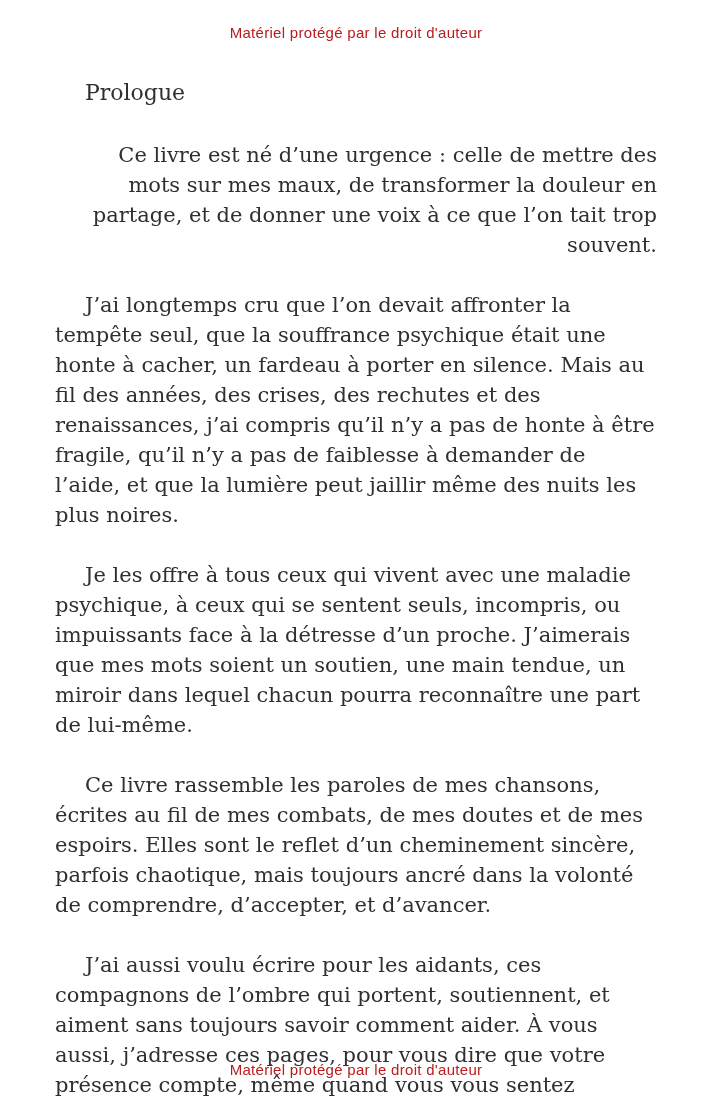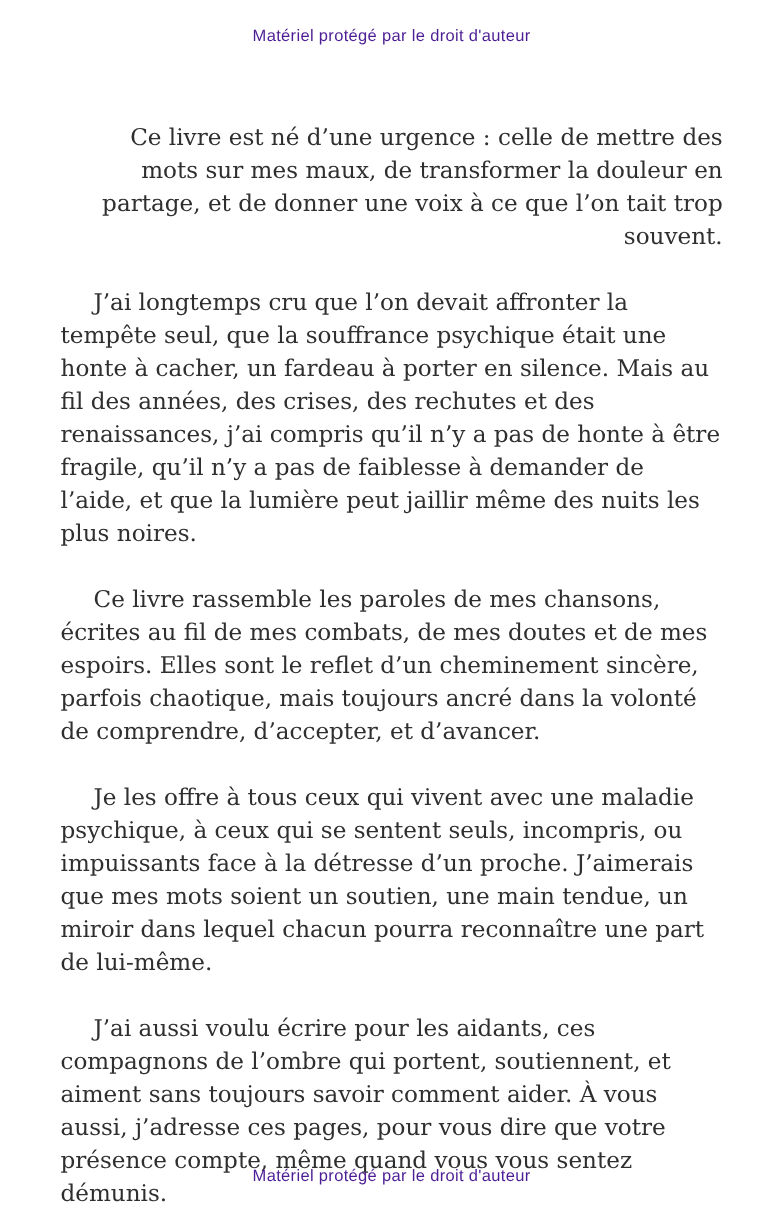--- a/index.html
+++ b/index.html
@@ -16,21 +16,21 @@
     font-family: "DejaVu Serif", serif;
   }
   .watermark {
     position: absolute;
     left: 0;
     width: 100%;
     text-align: center;
     font-family: "Liberation Sans", sans-serif;
     font-size: 15px;
     letter-spacing: 0.3px;
-    color: #4c1d95;
+    color: #b91c1c;
   }
   .watermark.top { top: 24px; }
   .watermark.bottom { bottom: 22px; }
   .content {
     position: absolute;
     left: 55px;
     right: 55px;
     top: 78px;
     color: #333333;
   }
@@ -56,28 +56,29 @@
 </style>
 </head>
 <body>
 
 <div class="page">
 
   <div class="watermark top">Matériel protégé par le droit d'auteur</div>
 
   <div class="content">
 
+    <h1 class="heading">Prologue</h1>
 
     <p class="body-paragraph first">Ce livre est né d’une urgence : celle de mettre des mots sur mes maux, de transformer la douleur en partage, et de donner une voix à ce que l’on tait trop souvent.</p>
 
     <p class="body-paragraph">J’ai longtemps cru que l’on devait affronter la tempête seul, que la souffrance psychique était une honte à cacher, un fardeau à porter en silence. Mais au fil des années, des crises, des rechutes et des renaissances, j’ai compris qu’il n’y a pas de honte à être fragile, qu’il n’y a pas de faiblesse à demander de l’aide, et que la lumière peut jaillir même des nuits les plus noires.</p>
 
+    <p class="body-paragraph">Je les offre à tous ceux qui vivent avec une maladie psychique, à ceux qui se sentent seuls, incompris, ou impuissants face à la détresse d’un proche. J’aimerais que mes mots soient un soutien, une main tendue, un miroir dans lequel chacun pourra reconnaître une part de lui-même.</p>
+
     <p class="body-paragraph">Ce livre rassemble les paroles de mes chansons, écrites au fil de mes combats, de mes doutes et de mes espoirs. Elles sont le reflet d’un cheminement sincère, parfois chaotique, mais toujours ancré dans la volonté de comprendre, d’accepter, et d’avancer.</p>
-
-    <p class="body-paragraph">Je les offre à tous ceux qui vivent avec une maladie psychique, à ceux qui se sentent seuls, incompris, ou impuissants face à la détresse d’un proche. J’aimerais que mes mots soient un soutien, une main tendue, un miroir dans lequel chacun pourra reconnaître une part de lui-même.</p>
 
     <p class="body-paragraph">J’ai aussi voulu écrire pour les aidants, ces compagnons de l’ombre qui portent, soutiennent, et aiment sans toujours savoir comment aider. À vous aussi, j’adresse ces pages, pour vous dire que votre présence compte, même quand vous vous sentez démunis.</p>
 
   </div>
 
   <div class="watermark bottom">Matériel protégé par le droit d'auteur</div>
 
 </div>
 
 </body></html>

